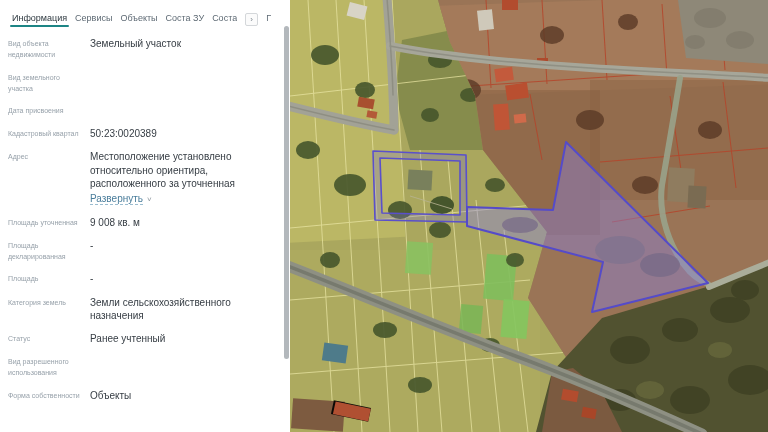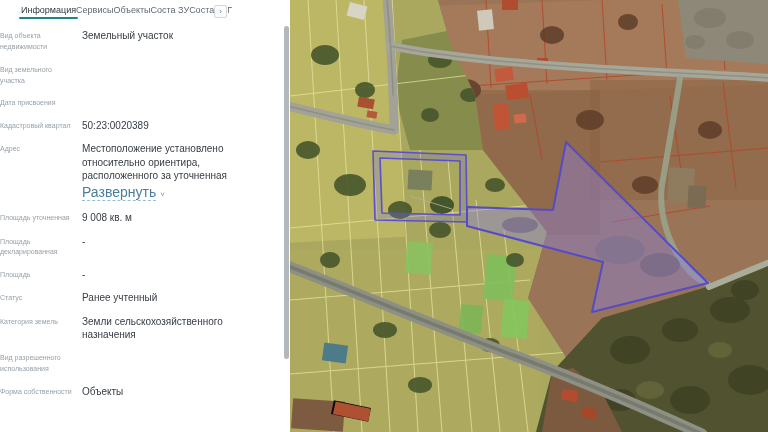--- a/index.html
+++ b/index.html
@@ -3,39 +3,39 @@
 <meta charset="utf-8">
 <style>
   * { margin:0; padding:0; box-sizing:border-box; }
   html,body { width:768px; height:432px; overflow:hidden;
     font-family:"Liberation Sans", sans-serif; background:#fff; }
   .app { position:relative; width:768px; height:432px; display:flex; }
 
   
   .panel { position:relative; width:290px; height:432px; background:#ffffff;
     flex:0 0 290px; overflow:hidden; }
-  .tabbar { display:flex; align-items:center; gap:0; padding:5px 8px 4px 21px;
-    height:22px; white-space:nowrap; }
+  .tabbar { display:flex; align-items:center; gap:8px; padding:5px 8px 4px 12px;
+    height:22px; white-space:nowrap;margin-top:8px; }
   .tab { font-size:9px; color:#5e6a74; cursor:pointer; position:relative;
     padding-bottom:4px; }
   .tab.active { color:#2e3940; }
   .tab.active::after { content:""; position:absolute; left:-2px; right:-2px;
     bottom:0; height:2px; background:#1d8585; border-radius:1px; }
   .tab.clip { max-width:30px; overflow:hidden; }
   .tab.clip2 { max-width:5px; overflow:hidden; }
   .tab-arrow { width:13px; height:13px; border:1px solid #d4d7da; border-radius:2px;
     font-size:8px; color:#7b858d; display:flex; align-items:center;
     justify-content:center; cursor:pointer; background:#fbfbfb; }
 
-  .fields { padding:7px 16px 0 0; }
+  .fields { padding:7px 16px 0 8px; }
   .frow { display:flex; margin-bottom:10px; }
   .flabel { width:82px; flex:0 0 82px; font-size:7px; color:#97a1aa;
     line-height:1.55; padding-top:2px; padding-right:6px; }
   .fvalue { flex:1; font-size:10px; color:#363d44; line-height:1.32; }
-  .flink { display:inline-block; margin-top:3px; font-size:14px; color:#4a7d9b;
+  .flink { display:inline-block; margin-top:3px; font-size:10px; color:#4a7d9b;
     border-bottom:1px dashed #9cbdd0; cursor:pointer; line-height:1.1; }
   .fchev { font-size:8px; color:#8b959d; margin-left:4px; cursor:pointer; }
 
   .scrollbar { position:absolute; right:1px; top:26px; width:5px; height:333px;
     background:#b3b8bc; border-radius:3px; }
 
   
   .map { position:relative; width:478px; height:432px; flex:0 0 478px;
     overflow:hidden; background:#97945a; }
   .map svg { display:block; }
@@ -84,26 +84,26 @@
       </div>
       <div class="frow">
         <div class="flabel">Площадь декларированная</div>
         <div class="fvalue">-</div>
       </div>
       <div class="frow">
         <div class="flabel">Площадь</div>
         <div class="fvalue">-</div>
       </div>
       <div class="frow">
+        <div class="flabel">Категория земель</div>
+        <div class="fvalue">Земли сельскохозяйственного назначения</div>
+      </div>
+      <div class="frow">
         <div class="flabel">Статус</div>
         <div class="fvalue">Ранее учтенный</div>
-      </div>
-      <div class="frow">
-        <div class="flabel">Категория земель</div>
-        <div class="fvalue">Земли сельскохозяйственного назначения</div>
       </div>
       <div class="frow">
         <div class="flabel">Вид разрешенного использования</div>
       </div>
       <div class="frow">
         <div class="flabel">Форма собственности</div>
         <div class="fvalue">Объекты</div>
       </div>
     </div>
 

